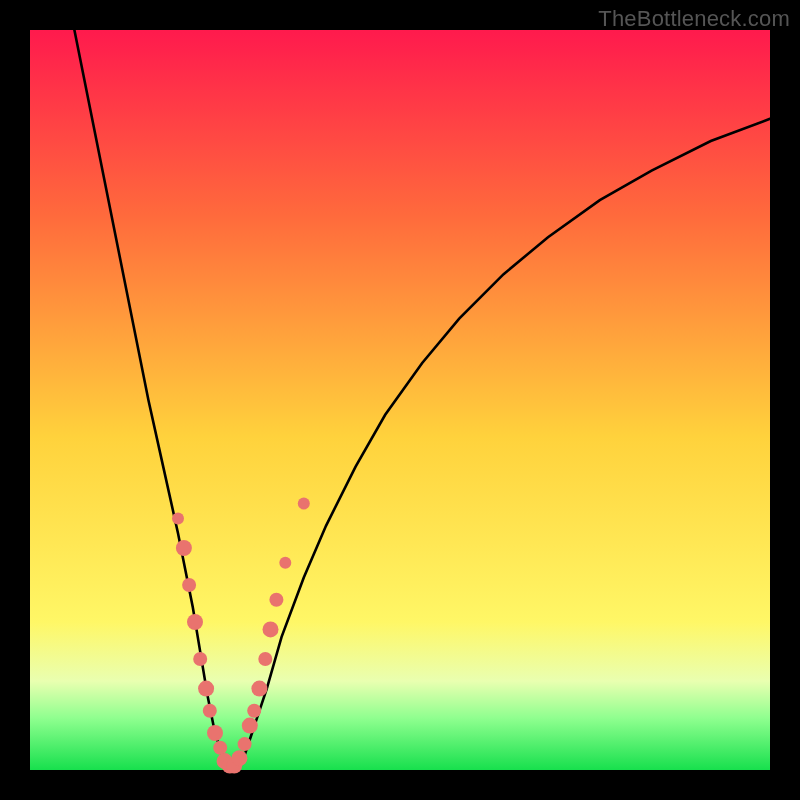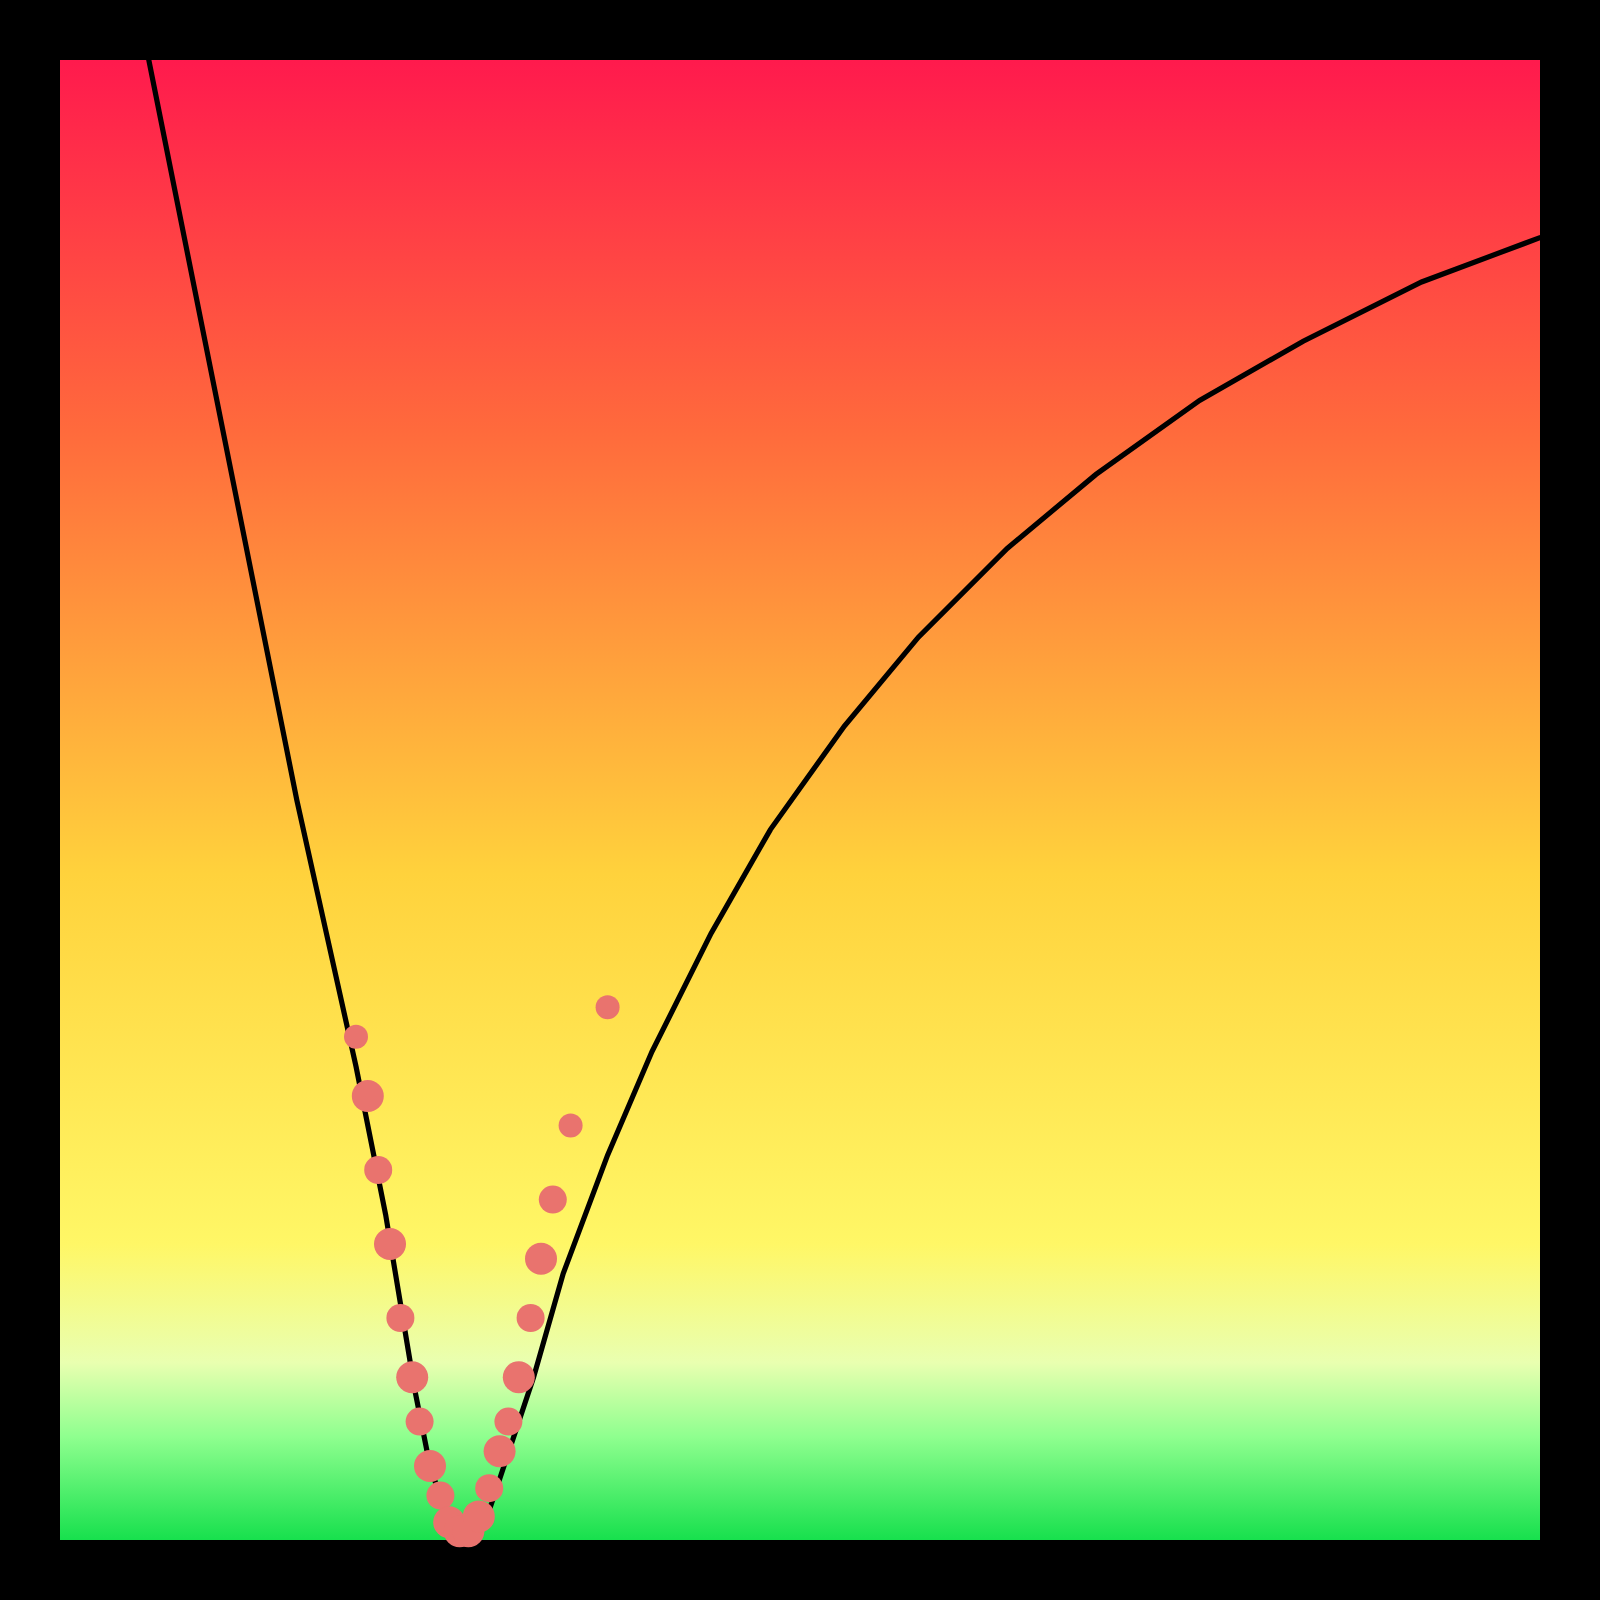--- a/index.html
+++ b/index.html
@@ -81,13 +81,14 @@
           <circle cx="224.2" cy="680.8" r="7" fill="#e9736e"></circle>
           <circle cx="229.4" cy="658.6" r="8" fill="#e9736e"></circle>
           <circle cx="235.3" cy="629.0" r="7" fill="#e9736e"></circle>
           <circle cx="240.5" cy="599.4" r="8" fill="#e9736e"></circle>
           <circle cx="246.4" cy="569.8" r="7" fill="#e9736e"></circle>
           <circle cx="255.3" cy="532.8" r="6" fill="#e9736e"></circle>
           <circle cx="273.8" cy="473.6" r="6" fill="#e9736e"></circle>
         </g>
     </svg>
   </div>
+  <div class="watermark">TheBottleneck.com</div>
 </div>
 
 </body></html>

